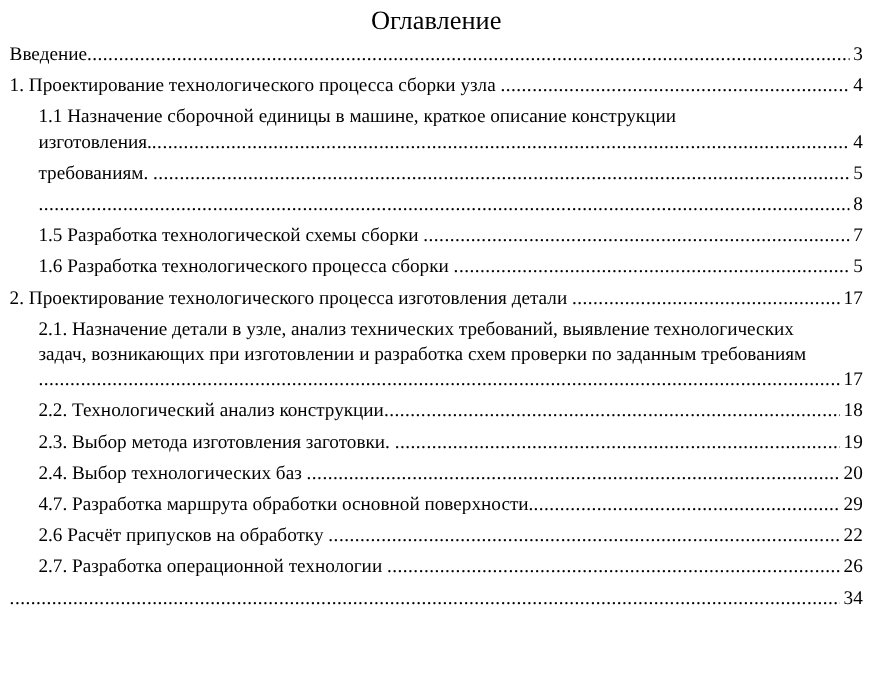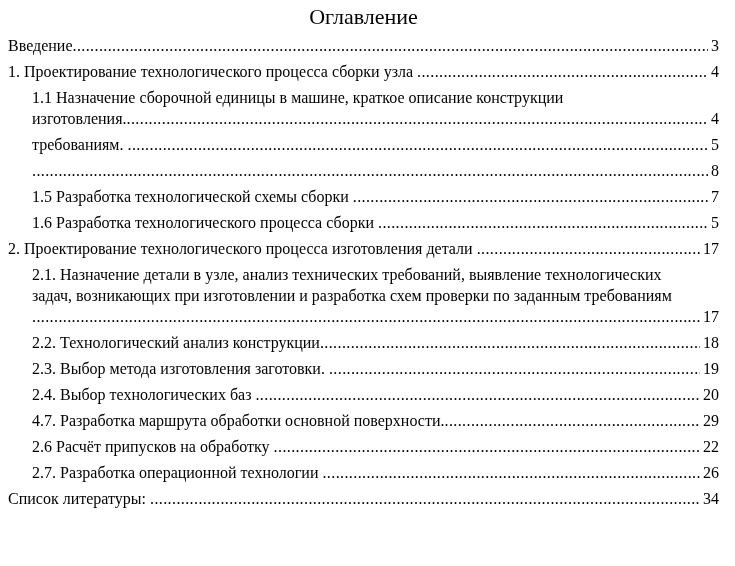--- a/index.html
+++ b/index.html
@@ -111,16 +111,16 @@
       <div class="toc-entry level2">
         <div class="toc-line toc-line-flex"><span class="toc-text">4.7. Разработка маршрута обработки основной поверхности.</span><span class="leader"></span><span class="page-num">29</span></div>
       </div>
       <div class="toc-entry level2">
         <div class="toc-line toc-line-flex"><span class="toc-text">2.6 Расчёт припусков на обработку </span><span class="leader"></span><span class="page-num">22</span></div>
       </div>
       <div class="toc-entry level2">
         <div class="toc-line toc-line-flex"><span class="toc-text">2.7. Разработка операционной технологии </span><span class="leader"></span><span class="page-num">26</span></div>
       </div>
       <div class="toc-entry level1">
-        <div class="toc-line toc-line-flex"><span class="toc-text">Список литературы: </span><span class="leader"></span><span class="page-num">34</span></div>
+        <div class="toc-line toc-line-flex"><span class="leader"></span><span class="page-num">34</span></div>
       </div>
     </div>
 </div>
 
 </body></html>

